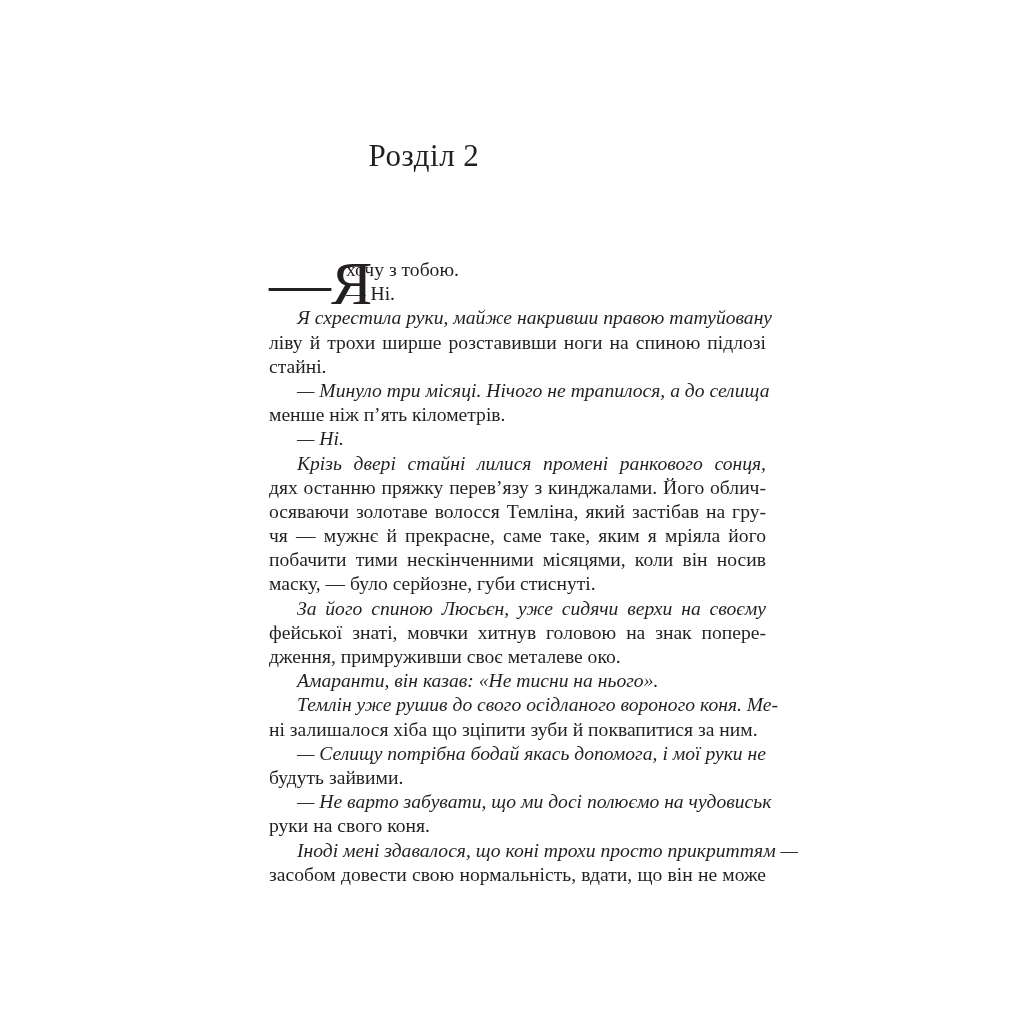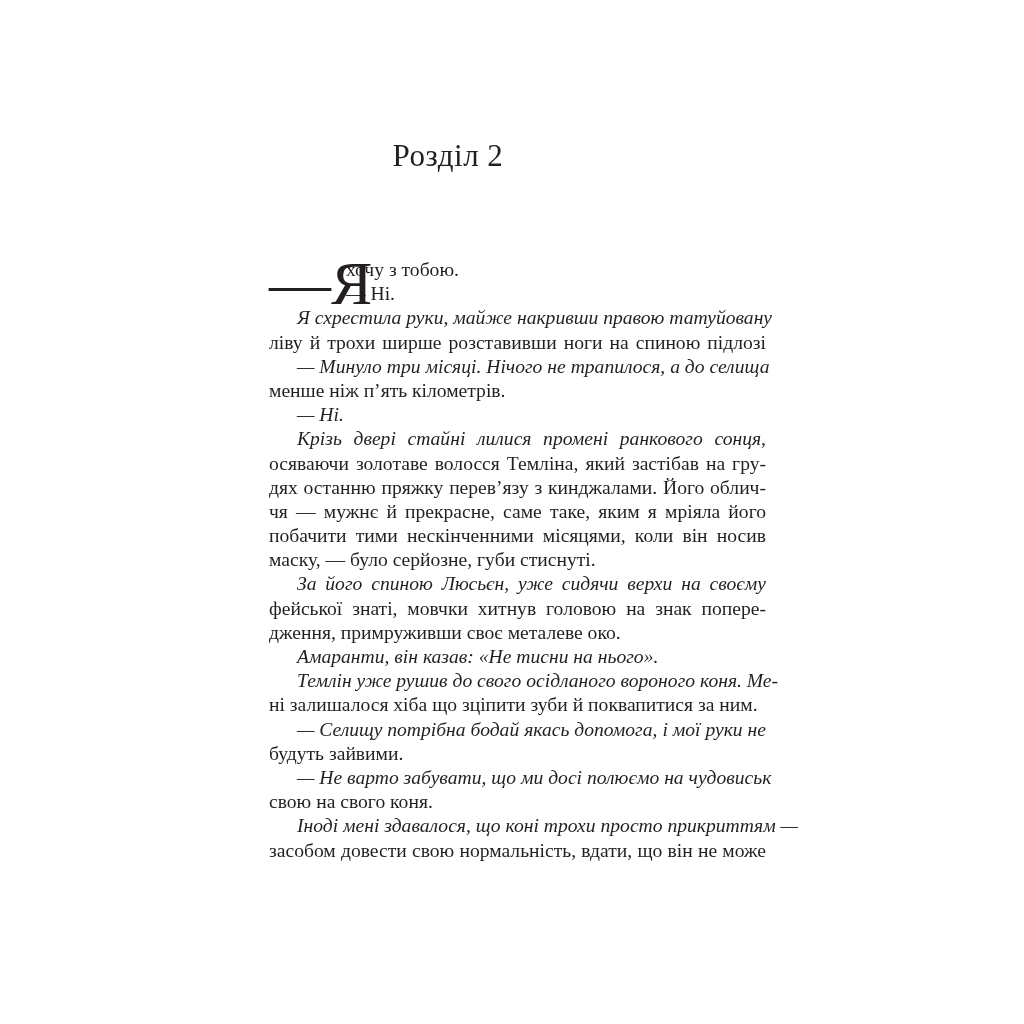--- a/index.html
+++ b/index.html
@@ -25,21 +25,20 @@
       position: absolute;
       top: 138px;
       left: 0;
       width: 848px;
       text-align: center;
       font-size: 31px;
       letter-spacing: 0.5px;
       color: #231f20;
       margin: 0;
       font-weight: normal;
-      padding-left: 24px;
     }
     .body-text {
       position: absolute;
       left: 269px;
       top: 258px;
       width: 497px;
       font-size: 19.6px;
       line-height: 24.2px;
       color: #231f20;
     }
@@ -90,36 +89,37 @@
     <div class="dropcap-block">
       <span class="dropcap">—Я</span>
       <div class="dropcap-lines">
         <span class="line">хочу з тобою.</span>
         <span class="line">— Ні.</span>
       </div>
     </div>
     <div id="lines">
         <span class="line indent">Я схрестила руки, майже накривши правою татуйовану</span>
         <span class="line">ліву й трохи ширше розставивши ноги на спиною підлозі</span>
+        <span class="line last">стайні.</span>
         <span class="line indent">— Минуло три місяці. Нічого не трапилося, а до селища</span>
         <span class="line last">менше ніж п’ять кілометрів.</span>
         <span class="line indent last">— Ні.</span>
         <span class="line indent">Крізь двері стайні лилися промені ранкового сонця,</span>
+        <span class="line">дях останню пряжку перев’язу з кинджалами. Його облич-</span>
         <span class="line">осяваючи золотаве волосся Темліна, який застібав на гру-</span>
-        <span class="line">дях останню пряжку перев’язу з кинджалами. Його облич-</span>
         <span class="line">чя — мужнє й прекрасне, саме таке, яким я мріяла його</span>
         <span class="line">побачити тими нескінченними місяцями, коли він носив</span>
         <span class="line last">маску, — було серйозне, губи стиснуті.</span>
         <span class="line indent">За його спиною Люсьєн, уже сидячи верхи на своєму</span>
         <span class="line">фейської знаті, мовчки хитнув головою на знак попере-</span>
         <span class="line last">дження, примруживши своє металеве око.</span>
         <span class="line indent last">Амаранти, він казав: «Не тисни на нього».</span>
         <span class="line indent">Темлін уже рушив до свого осідланого вороного коня. Ме-</span>
         <span class="line last">ні залишалося хіба що зціпити зуби й поквапитися за ним.</span>
         <span class="line indent">— Селищу потрібна бодай якась допомога, і мої руки не</span>
         <span class="line last">будуть зайвими.</span>
         <span class="line indent">— Не варто забувати, що ми досі полюємо на чудовиськ</span>
-        <span class="line last">свою на свого коня.</span>
+        <span class="line last">руки на свого коня.</span>
         <span class="line indent">Іноді мені здавалося, що коні трохи просто прикриттям —</span>
         <span class="line">засобом довести свою нормальність, вдати, що він не може</span>
       </div>
   </div>
 </div>
 
 </body></html>

